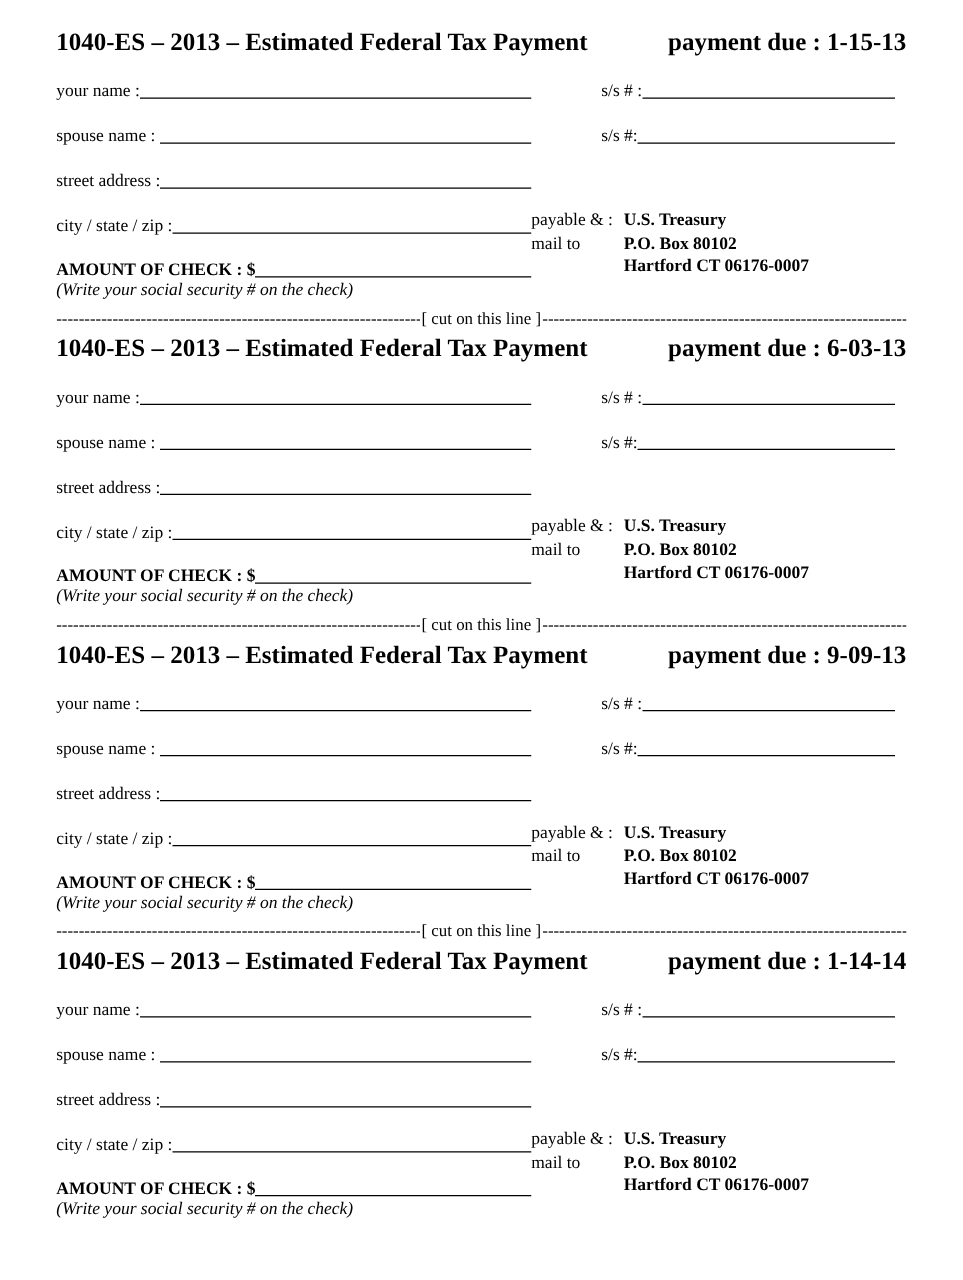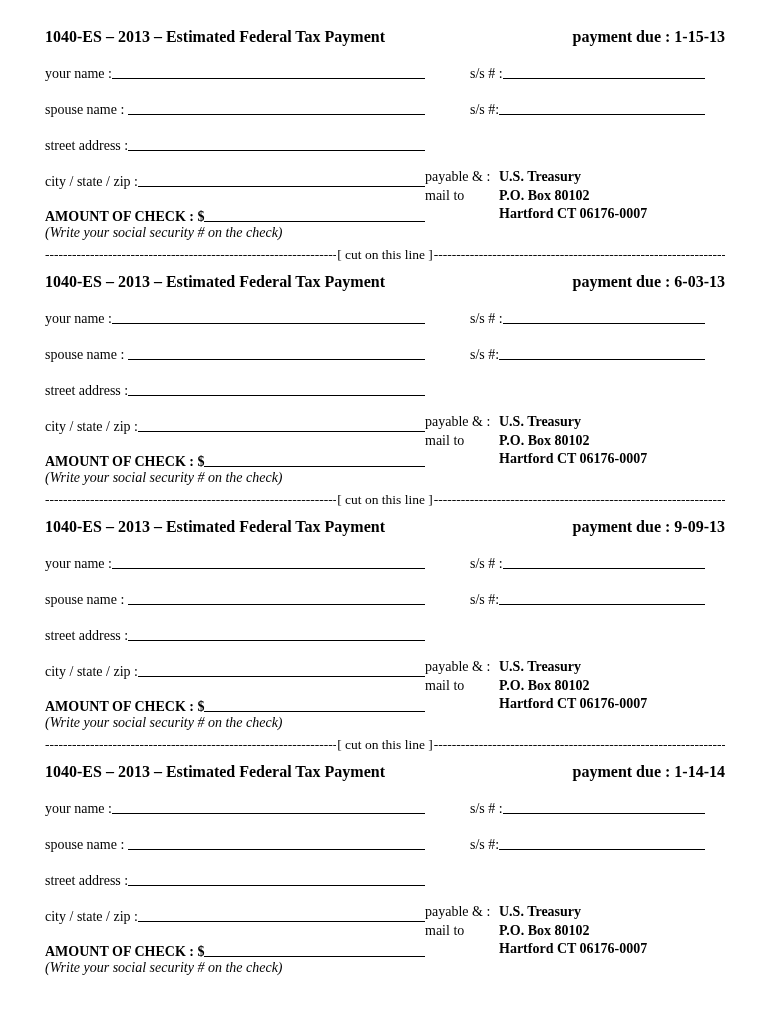--- a/index.html
+++ b/index.html
@@ -16,26 +16,27 @@
     padding: 22px 45px 0 45px;
     overflow: hidden;
   }
   .section { width: 680px; }
   .hdr {
     display: flex;
     justify-content: space-between;
     align-items: flex-end;
     height: 24px;
     font-weight: bold;
-    font-size: 16px;
+    font-size: 20px;
   }
   .row {
     display: flex;
     height: 36px;
     align-items: flex-end;
+    gap: 11px;
   }
   .cell { display: flex; align-items: flex-end; }
   .cl { width: 380px; }
   .cr { width: 235px; margin-left: 45px; justify-content: center; }
   .lbl { white-space: pre; line-height: 17px; }
   .line {
     flex: 1;
     border-bottom: 1.4px solid #000;
     margin-bottom: 3px;
     min-height: 1px;

